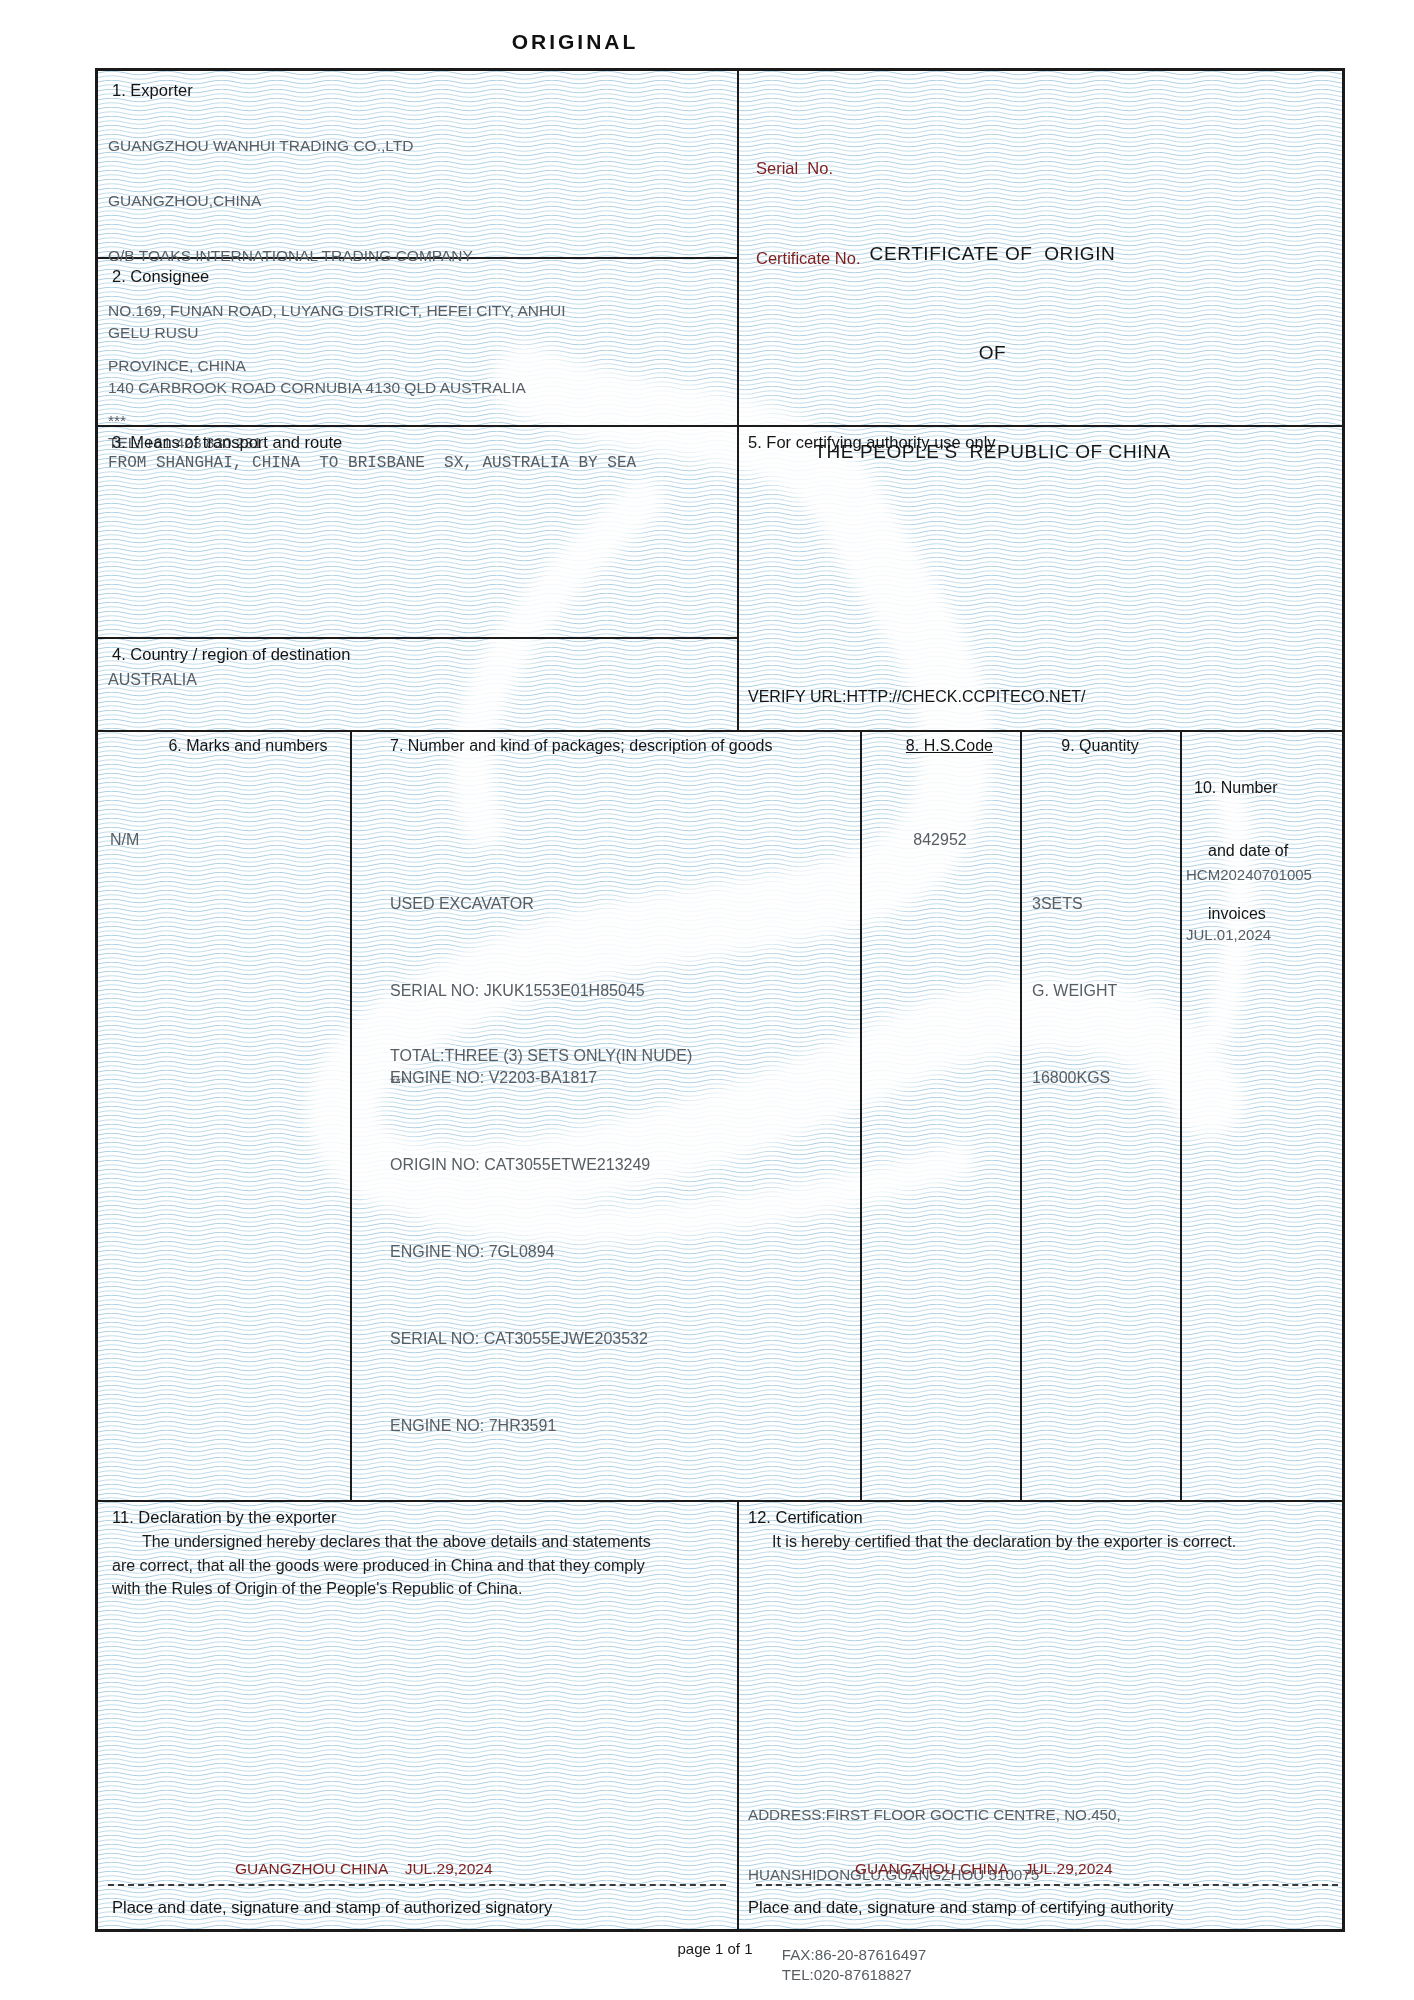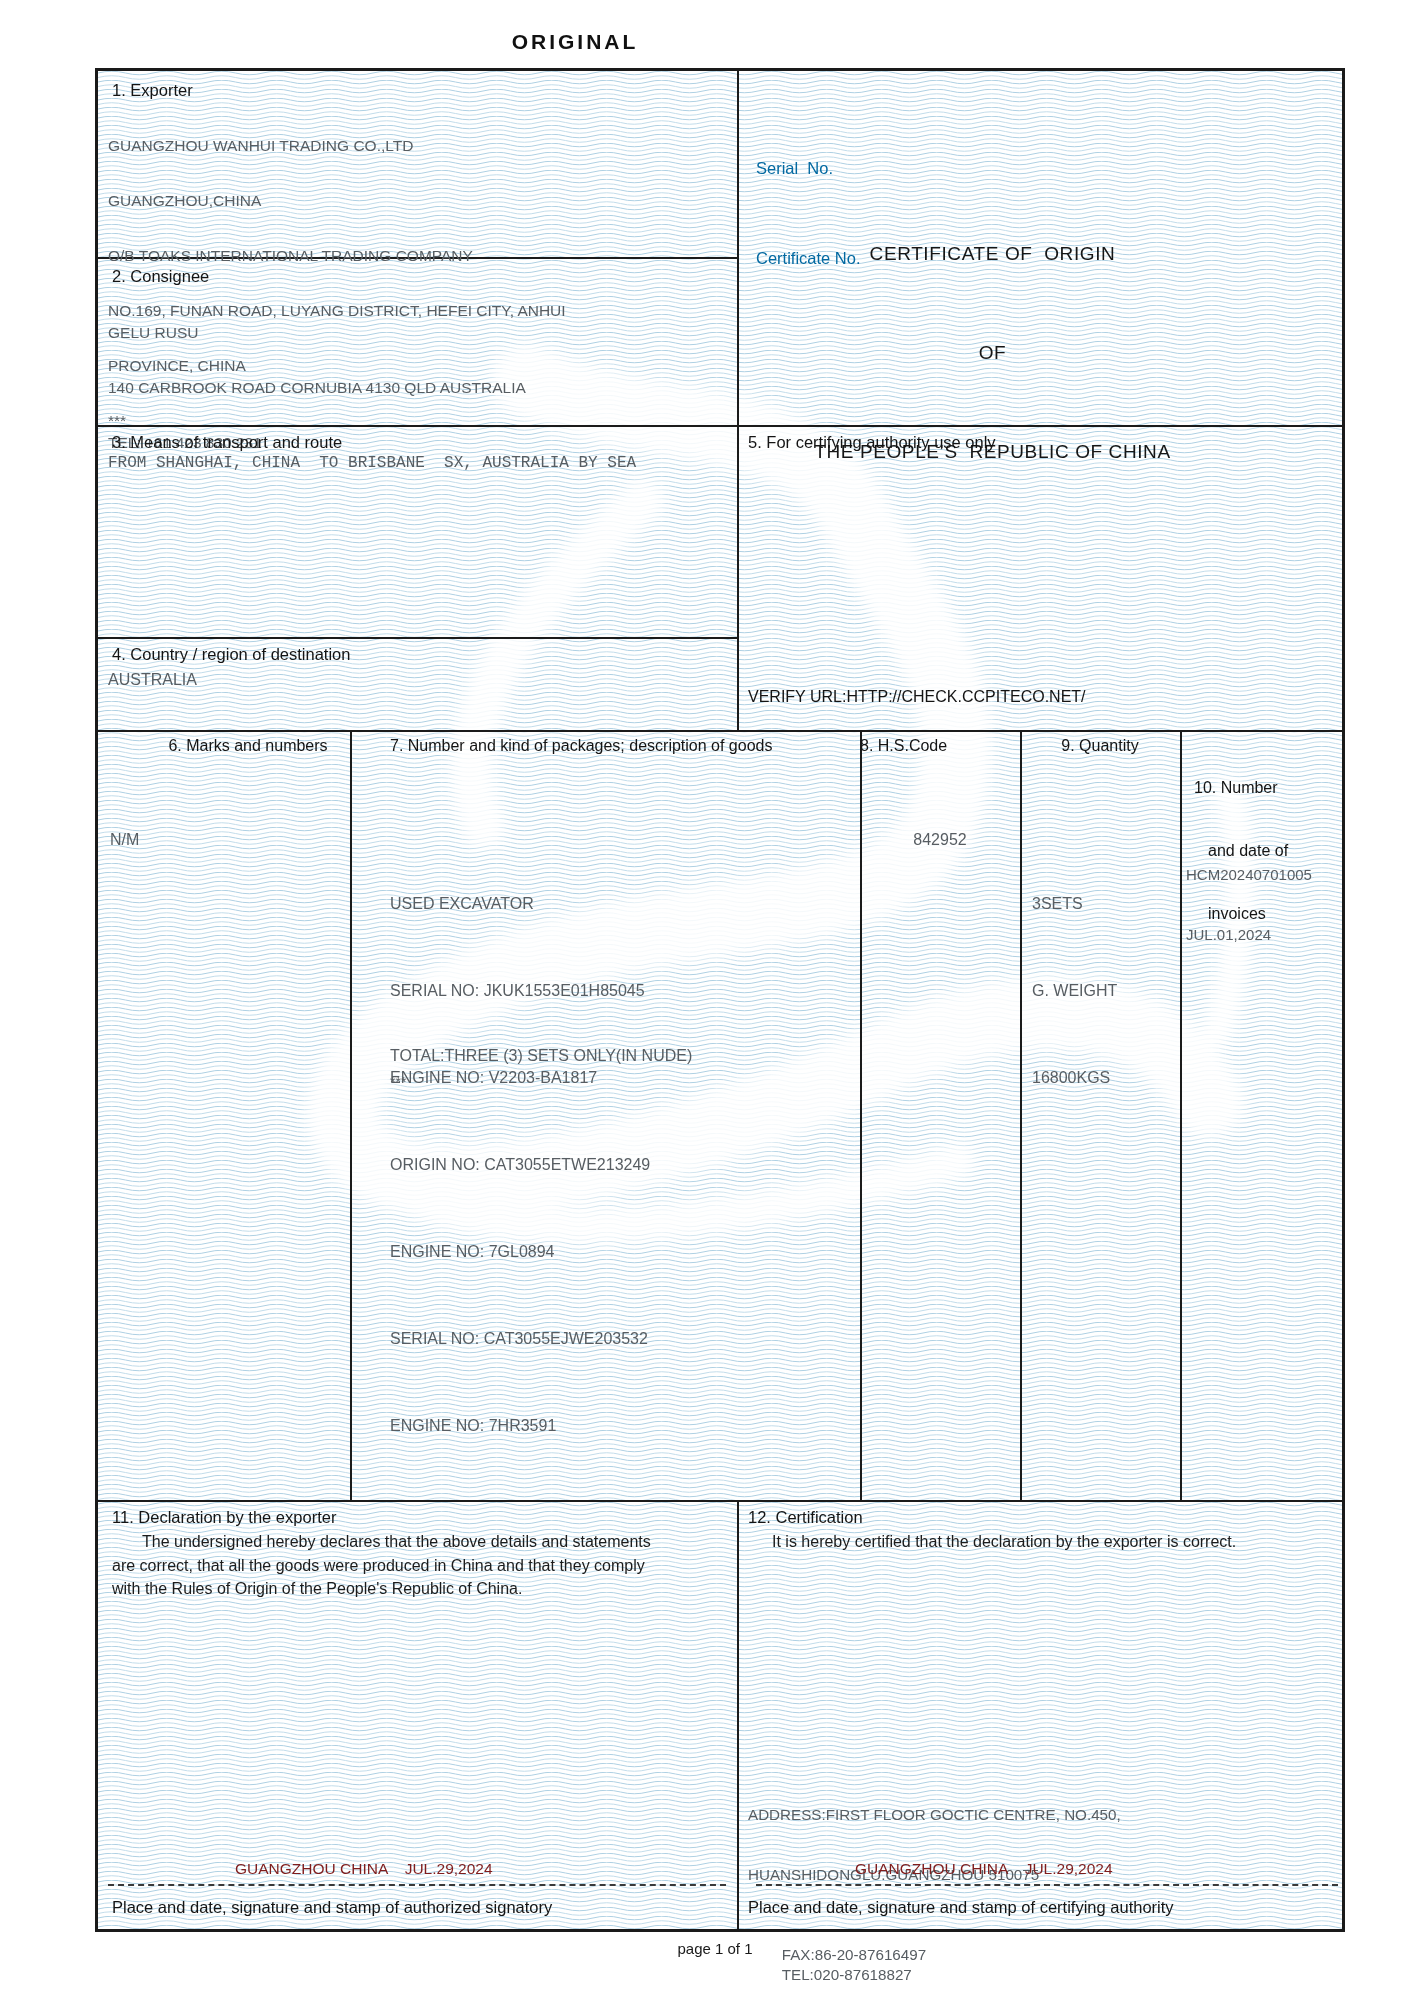--- a/index.html
+++ b/index.html
@@ -18,21 +18,21 @@
     border:3px solid #1a1a1a;box-sizing:border-box;background:#eef6fa;
   }
   .bg,.wm{position:absolute;left:0;top:0;pointer-events:none;}
   .hl{position:absolute;height:2px;background:#1b1b1b;}
   .vl{position:absolute;width:2px;background:#1b1b1b;}
   .lb{font-size:16.5px;color:#141414;}
   .v{font-size:15.5px;color:#575d62;line-height:19px;}
   .v16{font-size:16px;color:#575d62;}
   .hd{font-size:16px;color:#141414;}
   .title-block{font-size:19px;letter-spacing:0.6px;line-height:33px;text-align:center;color:#161616;}
-  .serial-block{font-size:16.5px;line-height:30px;color:#0369a1;}
+  .serial-block{font-size:16.5px;line-height:30px;color:#7f1d1d;}
   .desc{font-size:16px;color:#575d62;line-height:29px;}
   .inv{font-size:15px;color:#575d62;line-height:20px;}
   .ind{padding-left:14px;}
   .dash{position:absolute;border-top:2px dashed #3a3a3a;height:0;}
   .para{font-size:16px;color:#1c1c1c;line-height:23.5px;text-indent:30px;}
   .addr{font-size:15.2px;color:#575d62;line-height:20px;}
   .sig{font-size:15.5px;color:#7f1d1d;}
   .place{font-size:16.5px;color:#141414;}
   .footer-page{font-size:15px;color:#1a1a1a;transform:translateX(-50%);}
 </style>
@@ -114,21 +114,21 @@
     <div class="abs v16" style="left:10px;top:383px;font-family:Liberation Mono, monospace;">FROM SHANGHAI, CHINA  TO BRISBANE  SX, AUSTRALIA BY SEA</div>
 
     <div class="abs lb" style="left:14px;top:574px;">4. Country / region of destination</div>
     <div class="abs v16" style="left:10px;top:600px;">AUSTRALIA</div>
 
     <div class="abs lb" style="left:650px;top:362px;">5. For certifying authority use only</div>
     <div class="abs hd" style="left:650px;top:617px;">VERIFY URL:HTTP://CHECK.CCPITECO.NET/</div>
 
     <div class="abs hd" style="left:0;top:666px;width:252px;text-align:center;margin-left:24px;">6. Marks and numbers</div>
     <div class="abs hd" style="left:292px;top:666px;">7. Number and kind of packages; description of goods</div>
-    <div class="abs hd" style="left:762px;top:666px;width:133px;text-align:left;">8. H.S.Code</div>
+    <div class="abs hd" style="left:762px;top:666px;width:133px;text-align:right;text-decoration:underline;">8. H.S.Code</div>
     <div class="abs hd" style="left:922px;top:666px;width:160px;text-align:center;">9. Quantity</div>
     <div class="abs hd" style="left:1096px;top:664px;line-height:21px;">
       <div>10. Number</div>
       <div class="ind">and date of</div>
       <div class="ind">invoices</div>
     </div>
 
     <div class="abs v16" style="left:12px;top:760px;">N/M</div>
 
     <div class="abs desc" style="left:292px;top:760px;">

